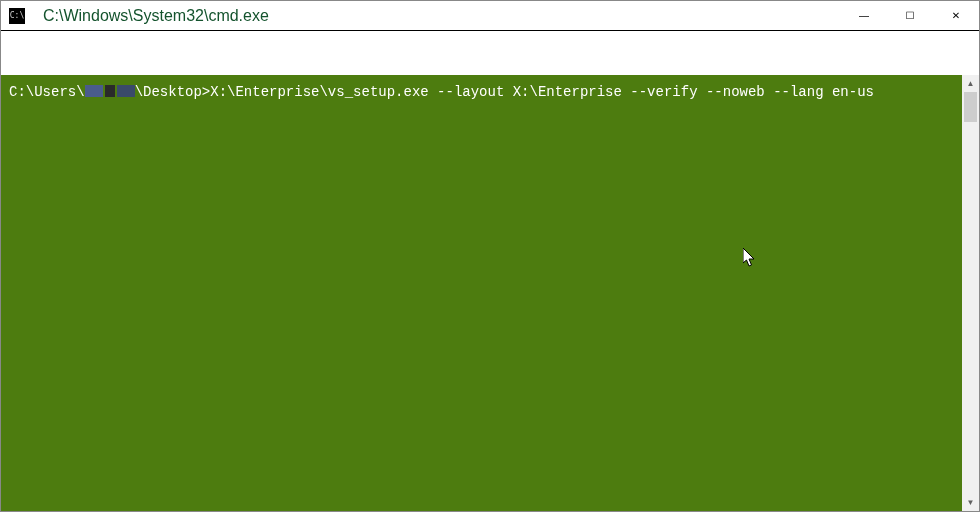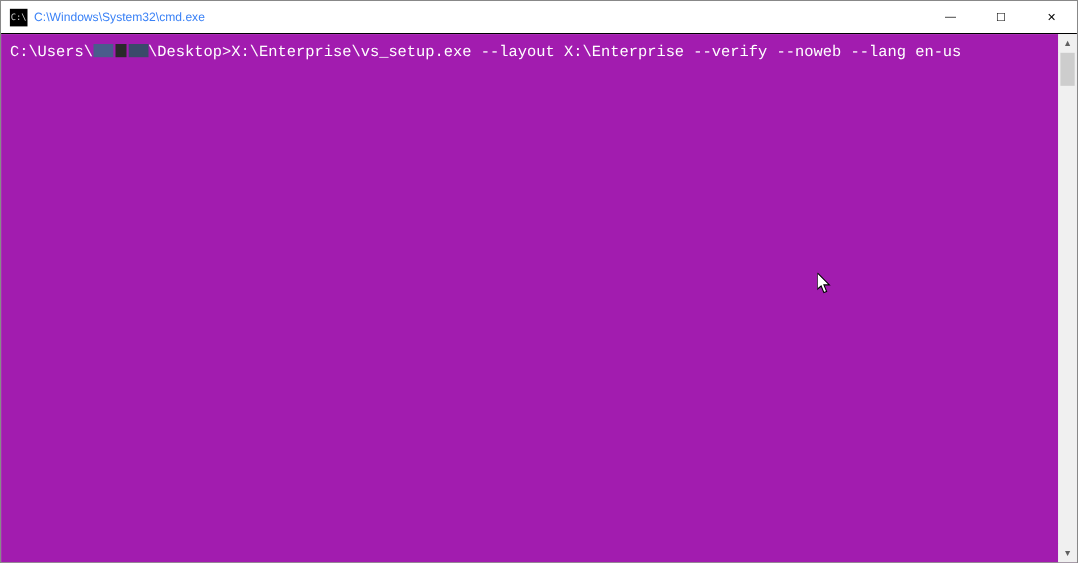--- a/index.html
+++ b/index.html
@@ -41,43 +41,45 @@
       justify-content: center;
       position: relative;
     }
     .titlebar-icon-inner {
       color: #ccc;
       font-size: 8px;
       font-family: monospace;
       line-height: 1;
     }
     .titlebar-text {
-      font-size: 11px;
-      color: #3b82f6;
+      font-size: 16px;
+      color: #14532d;
       flex: 1;
+      margin-left: 12px;
     }
     .window-controls {
       display: flex;
       height: 100%;
     }
     .window-control {
       width: 46px;
       height: 100%;
       display: flex;
       align-items: center;
       justify-content: center;
       font-family: 'Segoe UI', sans-serif;
       color: #000;
       font-size: 10px;
     }
     .terminal-area {
       flex: 1;
-      background: #a21caf;
+      background: #4d7c0f;
       position: relative;
       display: flex;
+      margin-top: 44px;
     }
     .terminal-content {
       flex: 1;
       padding: 8px 0 0 8px;
       font-family: Consolas, 'Courier New', monospace;
       font-size: 14px;
       color: #ffffff;
       line-height: 1.3;
     }
     .terminal-line {

